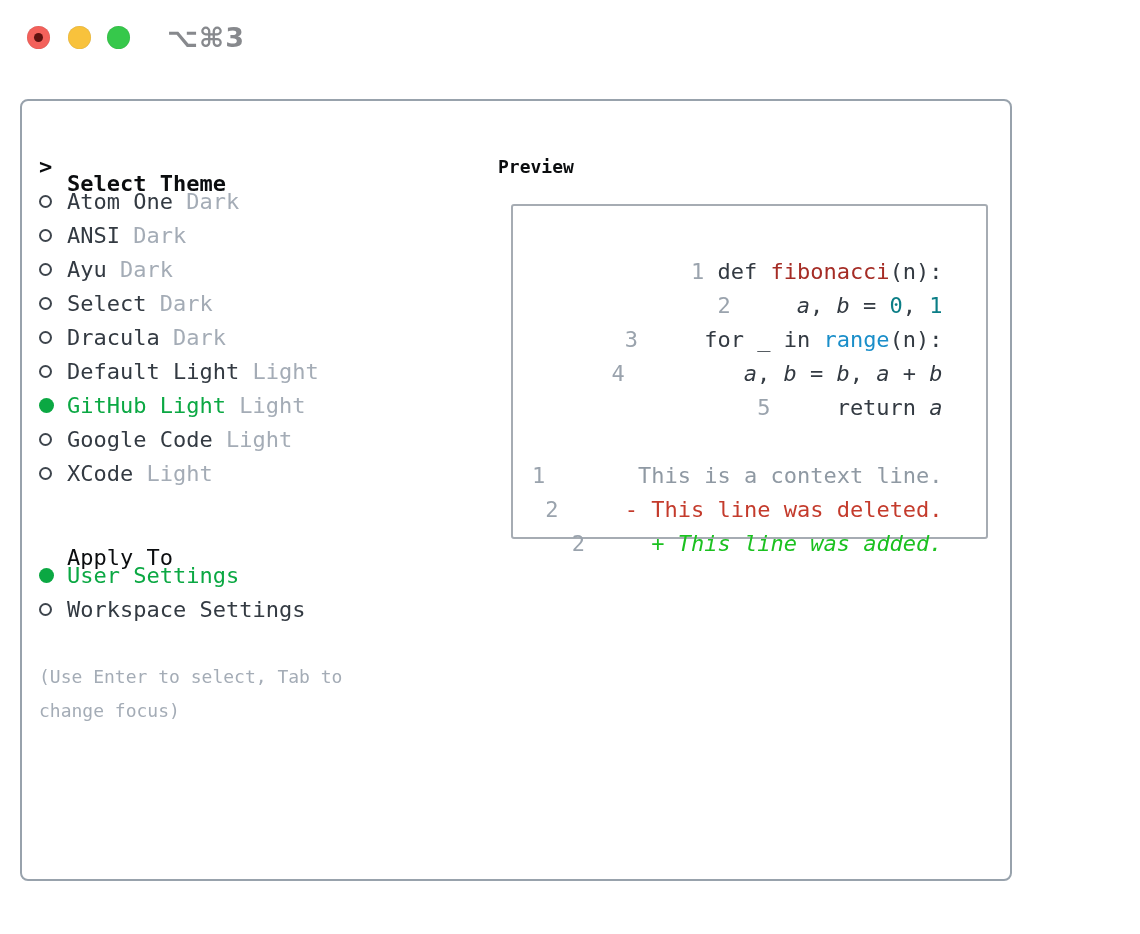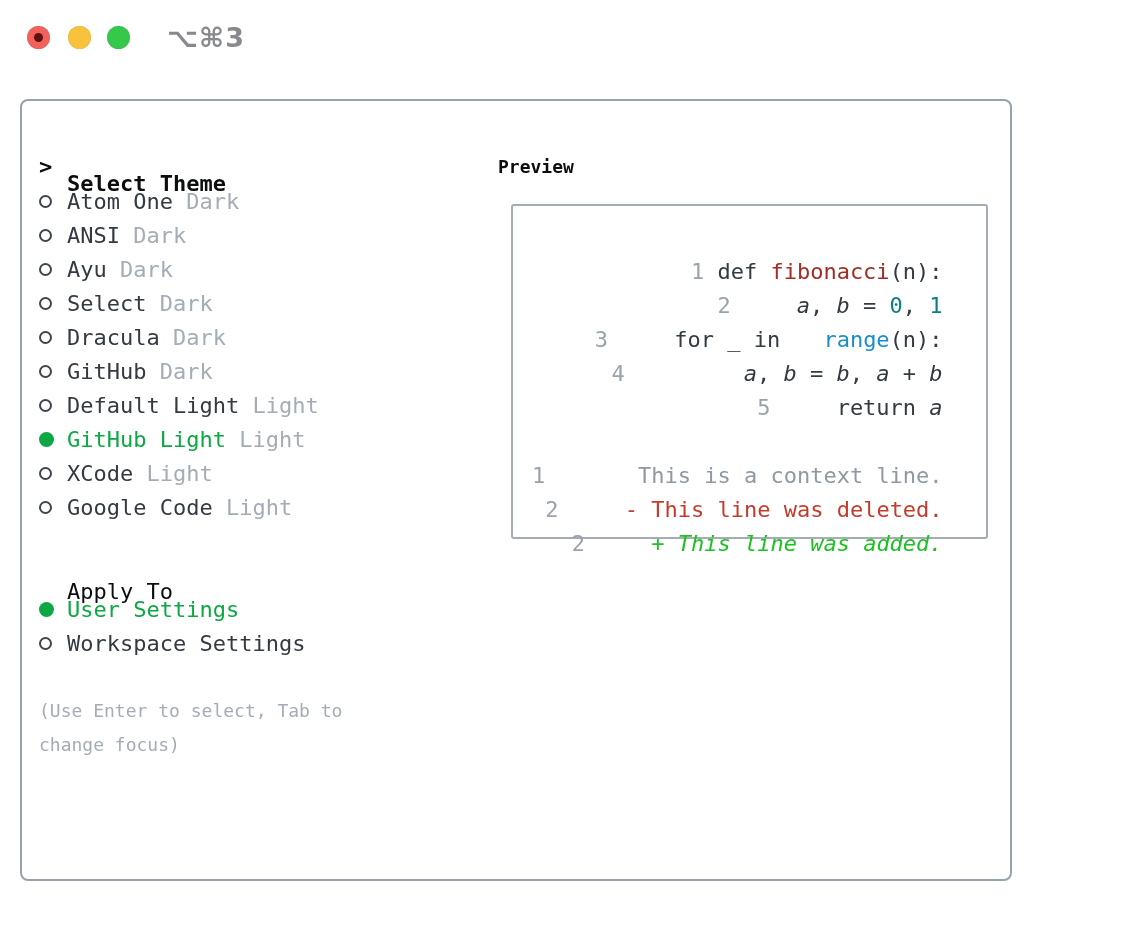--- a/index.html
+++ b/index.html
@@ -53,21 +53,21 @@
     box-sizing:border-box; border:2px solid var(--box_border); border-radius:3px;
     background:#ffffff;
     text-align:right;
   }
   .code{position:absolute; left:19px; top:49px;}
   .code-line{height:34px; line-height:34px; font-size:22px; white-space:pre;}
   .seg-ln{color:var(--lineno_gray);}
   .seg-pl{color:var(--text_dark);}
   .seg-fn{color:var(--function_red);}
   .seg-nu{color:var(--number_teal);}
-  .seg-bi{color:var(--builtin_blue);margin-left:30px;}
+  .seg-bi{color:var(--builtin_blue);}
   .seg-va{color:var(--text_dark); font-style:italic;}
   .seg-ctx{color:var(--context_gray);}
   .seg-del{color:var(--deleted_red);}
   .seg-add{color:var(--added_green);font-style:italic;}
 </style>
 </head>
 <body>
 
 <div class="window">
 
@@ -86,25 +86,24 @@
       <div class="row header-row">
         <span class="marker"><span class="cursor-glyph">&gt;</span></span>
         <span class="label">Select Theme</span>
       </div>
       <div id="theme-rows">
           <div class="row"><span class="marker"><span class="radio"></span></span><span class="label"><span class="name">Atom One</span><span class="variant"> Dark</span></span></div>
           <div class="row"><span class="marker"><span class="radio"></span></span><span class="label"><span class="name">ANSI</span><span class="variant"> Dark</span></span></div>
           <div class="row"><span class="marker"><span class="radio"></span></span><span class="label"><span class="name">Ayu</span><span class="variant"> Dark</span></span></div>
           <div class="row"><span class="marker"><span class="radio"></span></span><span class="label"><span class="name">Select</span><span class="variant"> Dark</span></span></div>
           <div class="row"><span class="marker"><span class="radio"></span></span><span class="label"><span class="name">Dracula</span><span class="variant"> Dark</span></span></div>
-          <div class="row"><span class="marker"><span class="radio"></span></span><span class="label"><span class="name">GitHub</span><span class="variant"> Dark</span></span></div>
           <div class="row"><span class="marker"><span class="radio"></span></span><span class="label"><span class="name">Default Light</span><span class="variant"> Light</span></span></div>
           <div class="row selected"><span class="marker"><span class="radio on"></span></span><span class="label"><span class="name">GitHub Light</span><span class="variant"> Light</span></span></div>
+          <div class="row"><span class="marker"><span class="radio"></span></span><span class="label"><span class="name">Google Code</span><span class="variant"> Light</span></span></div>
           <div class="row"><span class="marker"><span class="radio"></span></span><span class="label"><span class="name">XCode</span><span class="variant"> Light</span></span></div>
-          <div class="row"><span class="marker"><span class="radio"></span></span><span class="label"><span class="name">Google Code</span><span class="variant"> Light</span></span></div>
         </div>
       <div class="row blank"></div>
       <div class="row section-title">
         <span class="marker"></span>
         <span class="label">Apply To</span>
       </div>
       <div id="apply-rows">
           <div class="row selected"><span class="marker"><span class="radio on"></span></span><span class="label">User Settings</span></div>
           <div class="row"><span class="marker"><span class="radio"></span></span><span class="label">Workspace Settings</span></div>
         </div>

